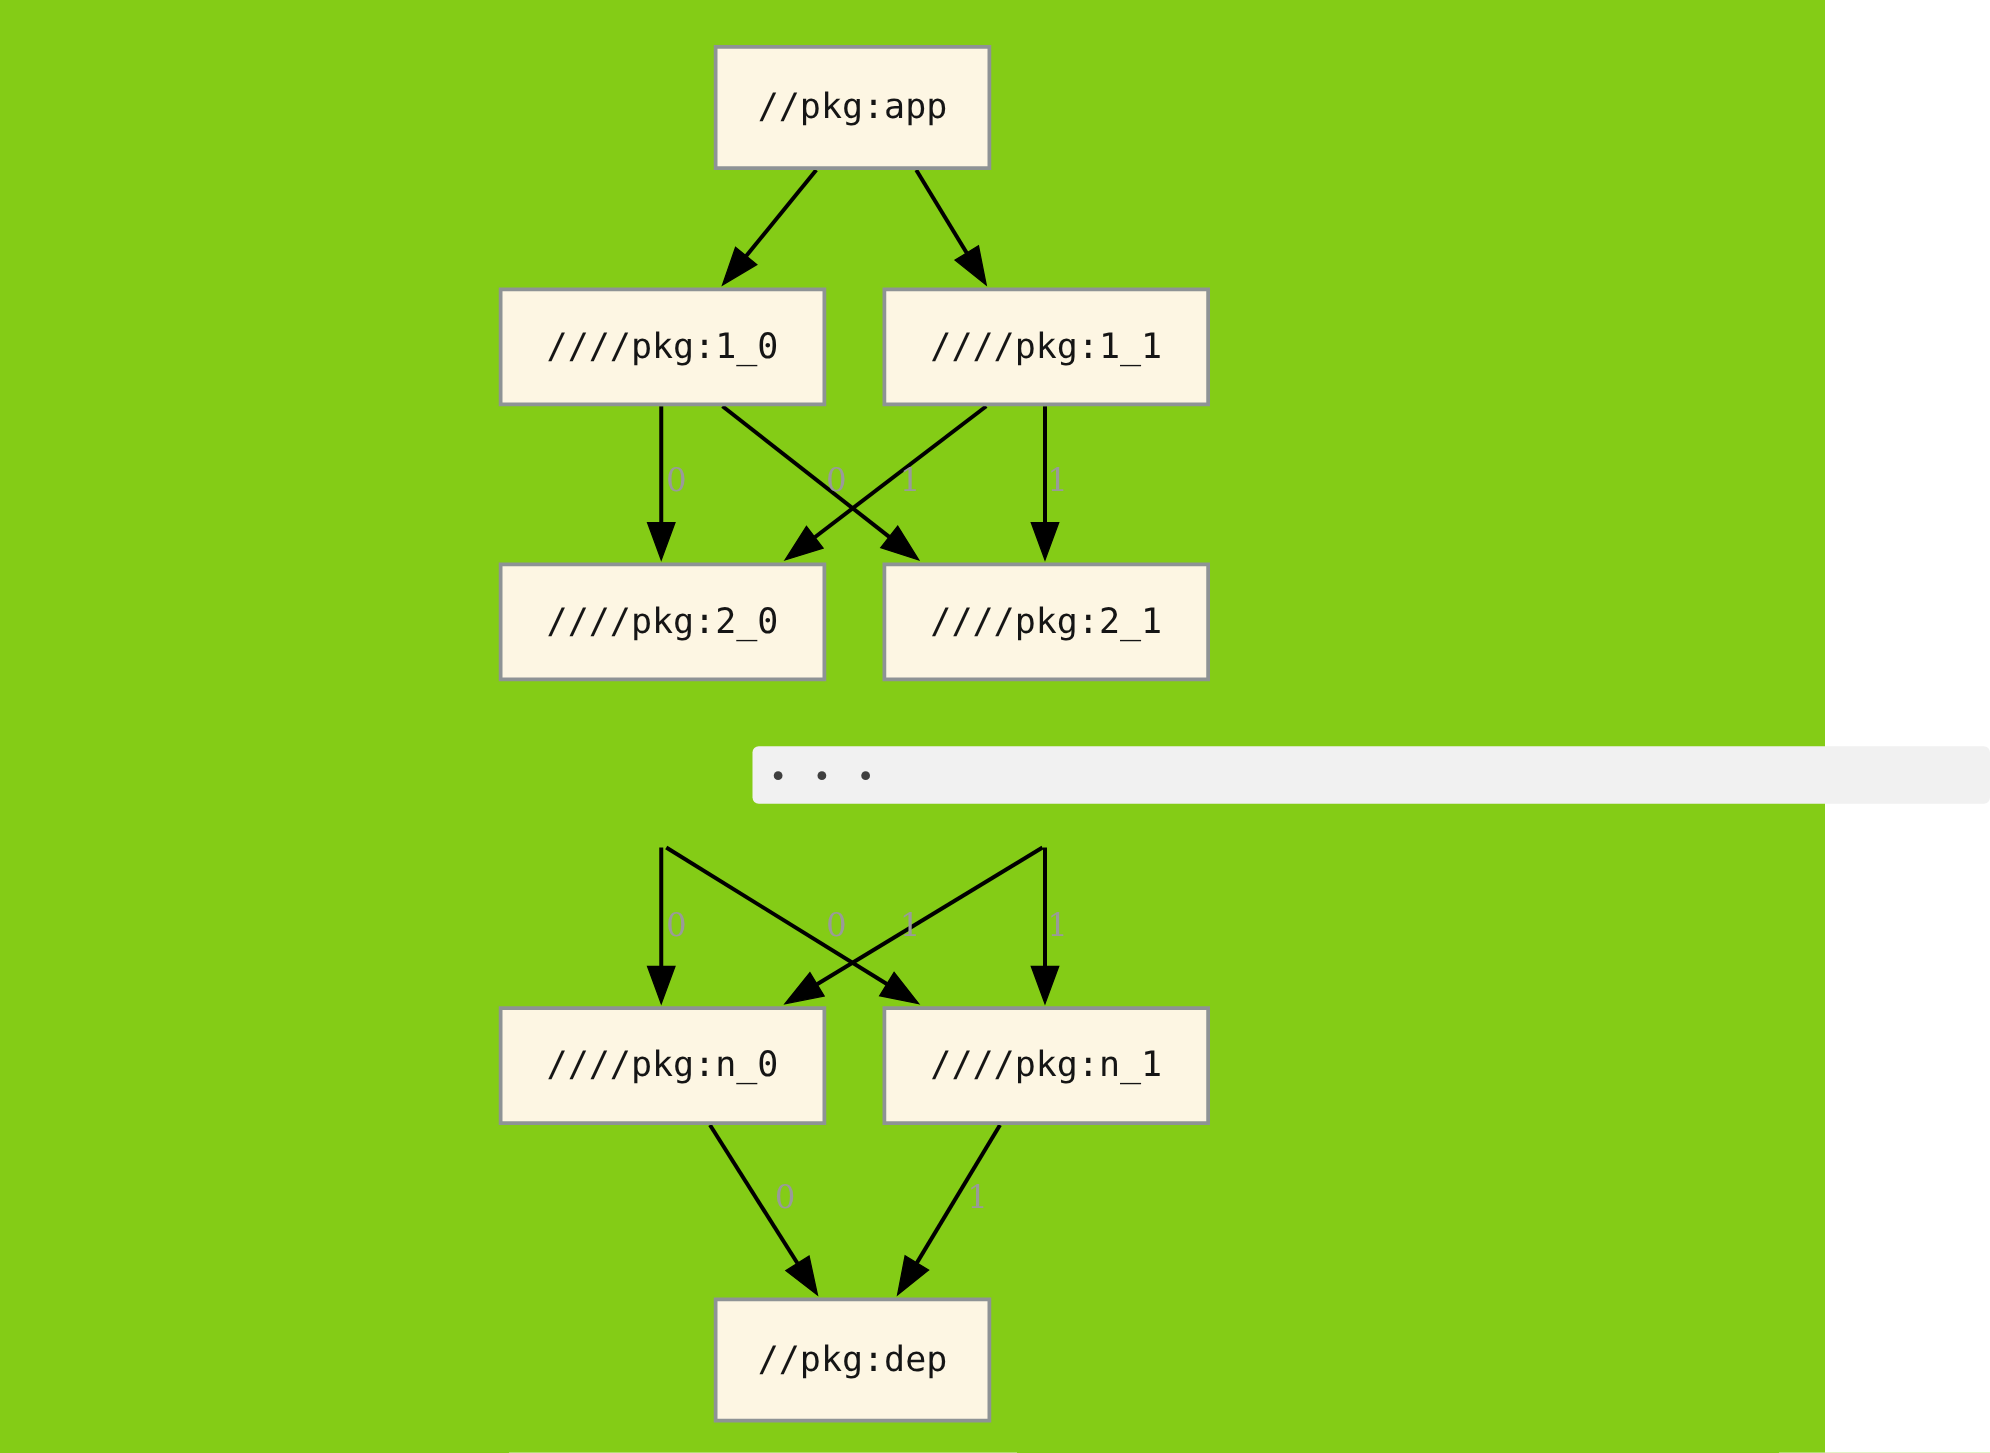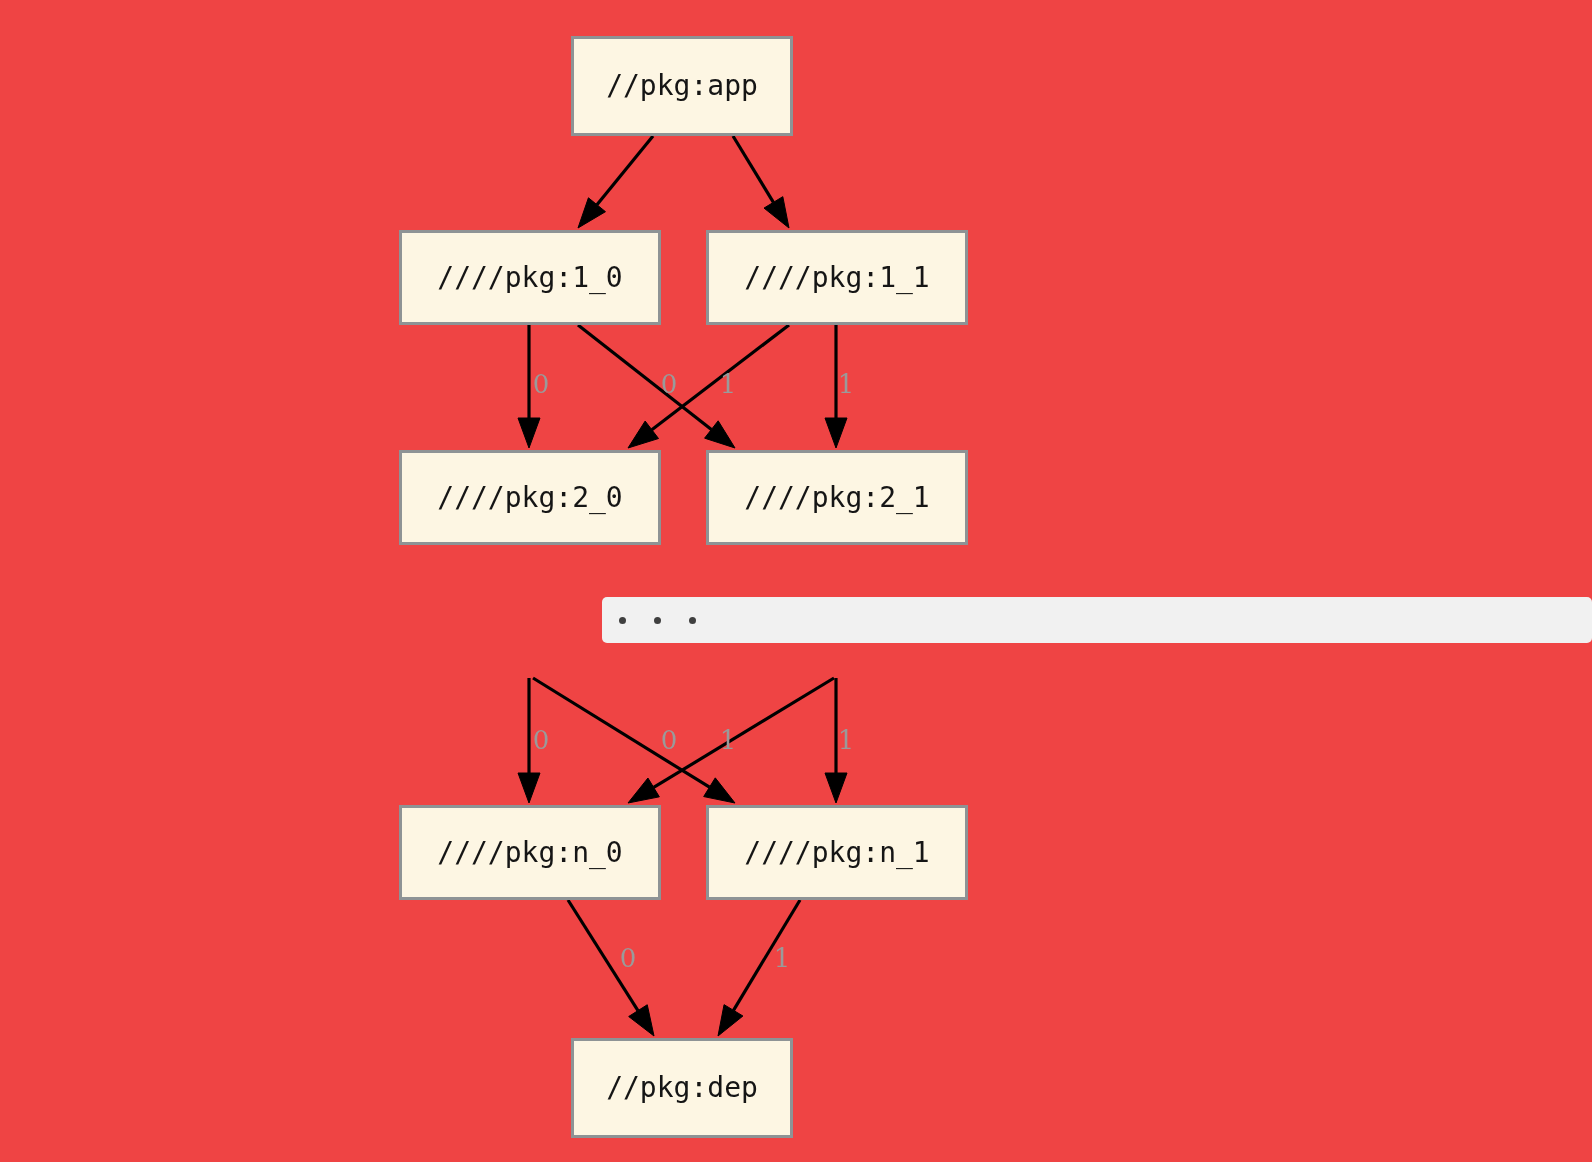--- a/index.html
+++ b/index.html
@@ -8,23 +8,23 @@
     background: #ffffff;
   }
   body {
     width: 1592px;
     height: 1162px;
     font-family: "DejaVu Sans Mono", "Liberation Mono", monospace;
     overflow: hidden;
   }
   #graph-root {
     position: relative;
-    width: 1592px;
+    width: 1460px;
     height: 1162px;
-    background: #ef4444;
+    background: #84cc16;
   }
   svg#graph-canvas {
     position: absolute;
     top: 0;
     left: 0;
     width: 1592px;
     height: 1162px;
     display: block;
   }
   .node-rect {

